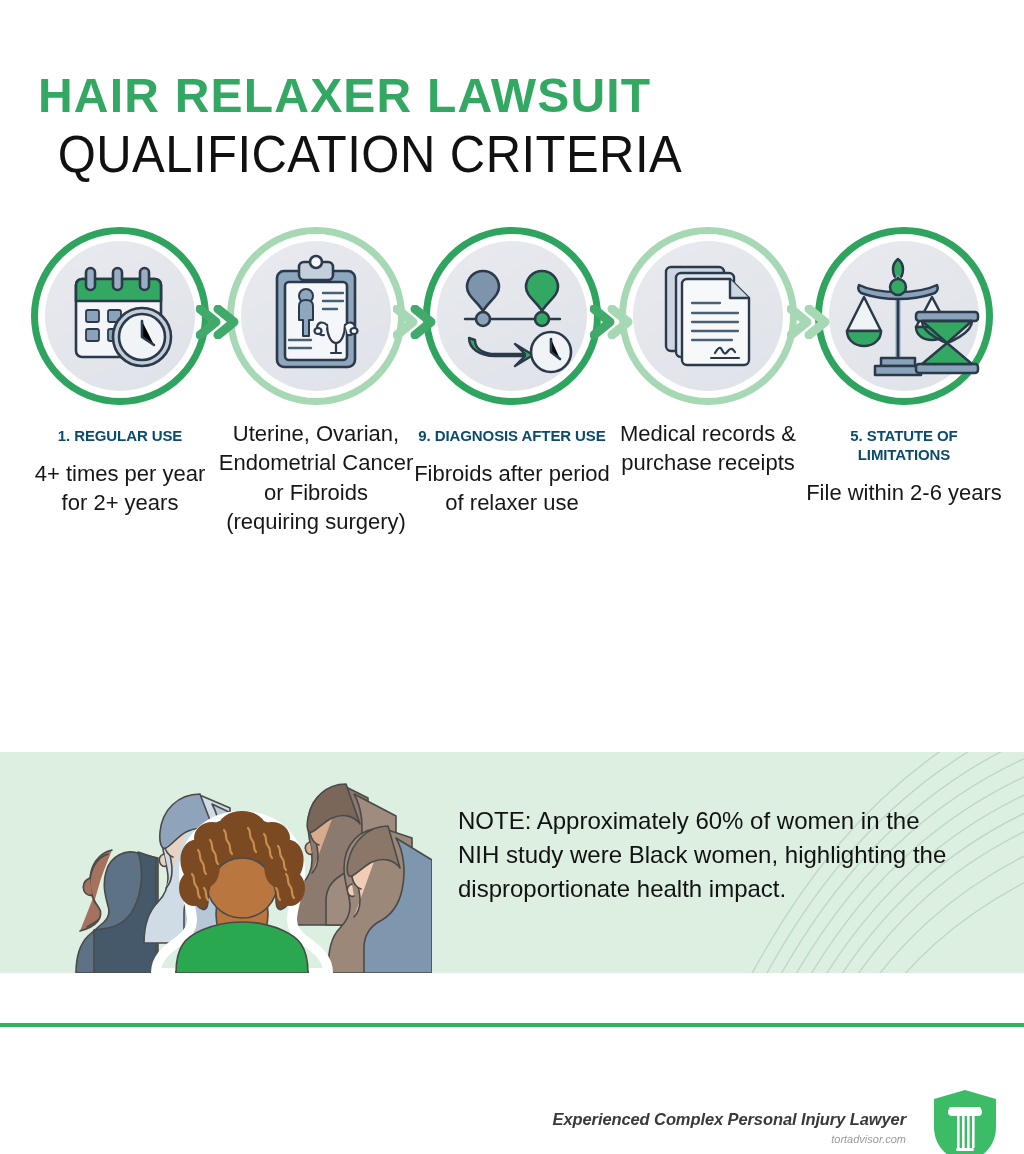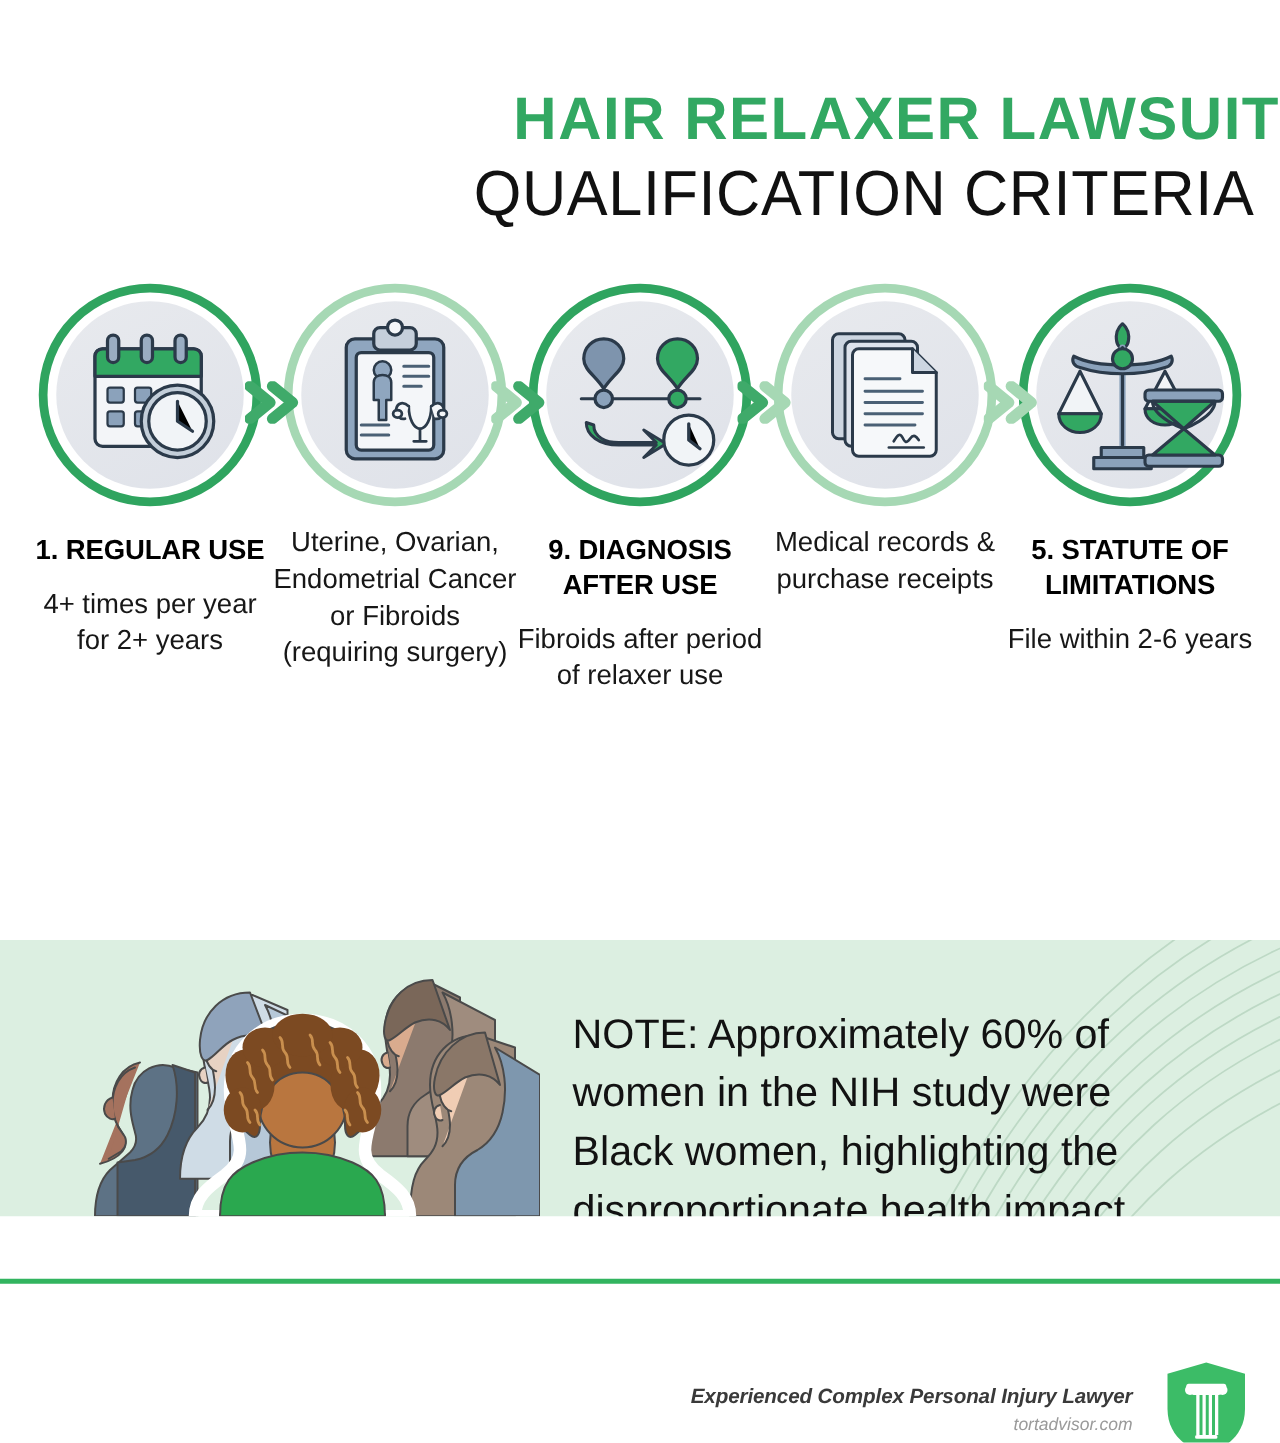--- a/index.html
+++ b/index.html
@@ -5,21 +5,21 @@
   * { box-sizing: border-box; margin: 0; padding: 0; }
   html, body { width: 1024px; height: 1154px; }
   body {
     font-family: "Liberation Sans", sans-serif;
     background: #ffffff;
     position: relative;
     overflow: hidden;
   }
 
   
-  .title-block { padding-top: 72px; text-align: right; }
+  .title-block { padding-top: 72px; text-align: left; padding-left: 38px; }
   .title-line1 {
     font-family: "Liberation Sans", sans-serif;
     font-size: 48px;
     font-weight: 700;
     letter-spacing: 1.2px;
     color: #32a862;
     line-height: 1.02;
   }
   .title-line2 {
     font-family: "Liberation Sans", sans-serif;
@@ -67,23 +67,23 @@
     width: 44px; height: 34px;
     z-index: 5;
   }
   .arrow.a1 { left: 196px; }
   .arrow.a2 { left: 393px; }
   .arrow.a3 { left: 590px; }
   .arrow.a4 { left: 787px; }
 
   .step-title {
     margin-top: 21px;
-    font-size: 22px;
+    font-size: 15px;
     font-weight: 700;
-    color: #000000;
+    color: #0c4a6e;
     text-align: center;
     line-height: 1.27;
     letter-spacing: -0.1px;
   }
   .step-desc {
     margin-top: 14px;
     font-size: 22px;
     font-weight: 400;
     color: #171717;
     text-align: center;
@@ -97,21 +97,21 @@
     width: 1024px; height: 221px;
     background: #dcefe1;
     overflow: hidden;
   }
   .waves { position: absolute; right: -30px; top: -60px; width: 360px; height: 400px; }
   .people { position: absolute; left: 52px; bottom: 0; width: 380px; height: 215px; }
   .note-text {
     position: absolute;
     left: 458px; top: 52px;
     width: 500px;
-    font-size: 33px;
+    font-size: 24px;
     line-height: 1.42;
     color: #121212;
     font-weight: 400;
   }
 
   
   .divider {
     position: absolute;
     left: 0; top: 1023px;
     width: 1024px; height: 4px;
@@ -128,21 +128,21 @@
     font-style: italic;
   }
   .footer-text { text-align: right; margin-right: 22px; }
   .footer-tagline {
     font-size: 16.5px;
     font-weight: 700;
     color: #3a3a3a;
     letter-spacing: -0.1px;
   }
   .footer-site {
-    font-size: 14px;
+    font-size: 11px;
     font-weight: 400;
     color: #9a9a9a;
     margin-top: 4px;
   }
   .shield { width: 74px; height: 78px; }
 </style>
 </head>
 <body>
 
 <div class="title-block">

